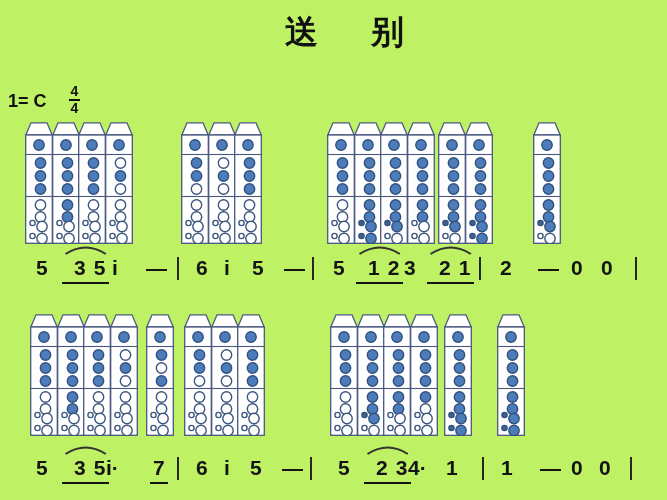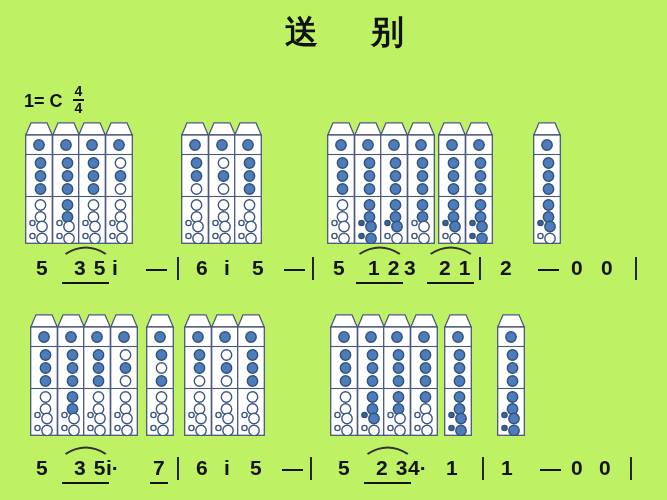--- a/index.html
+++ b/index.html
@@ -2,21 +2,21 @@
 <html><head>
 <meta charset="utf-8">
 <style>
   html,body{margin:0;padding:0;background:#ffffff;}
   .page{position:relative;width:667px;height:500px;background:#bef264;overflow:hidden;
         font-family:"Liberation Sans", sans-serif;color:#111;padding-left:24px;}
   .title{position:absolute;top:10px;left:0;width:100%;text-align:center;
          font-size:33px;font-weight:bold;word-spacing:40px;letter-spacing:2px;}
   .subtitle{position:absolute;top:54px;left:0;width:100%;text-align:center;
             font-size:20px;font-weight:bold;letter-spacing:1px;}
-  .keysig{position:absolute;top:88px;left:24px;display:flex;align-items:center;gap:10px;
+  .keysig{position:absolute;top:88px;left:8px;display:flex;align-items:center;gap:22px;
           font-size:18px;font-weight:bold;}
   .frac{display:inline-flex;flex-direction:column;align-items:center;
         font-size:14px;line-height:13px;font-weight:bold;margin-top:-3px;}
   .frac .num{border-bottom:2px solid #111;padding:0 2px 1px 2px;}
   .frac .den{padding-top:1px;}
   .group{position:absolute;display:flex;}
   .fd{display:block;line-height:0;}
   .fd + .fd{margin-left:-1.4px;}
   .notation{position:absolute;left:0;top:0;width:667px;height:44px;}
   .tok{position:absolute;top:0;font-size:21px;font-weight:bold;line-height:27px;color:#141414;

